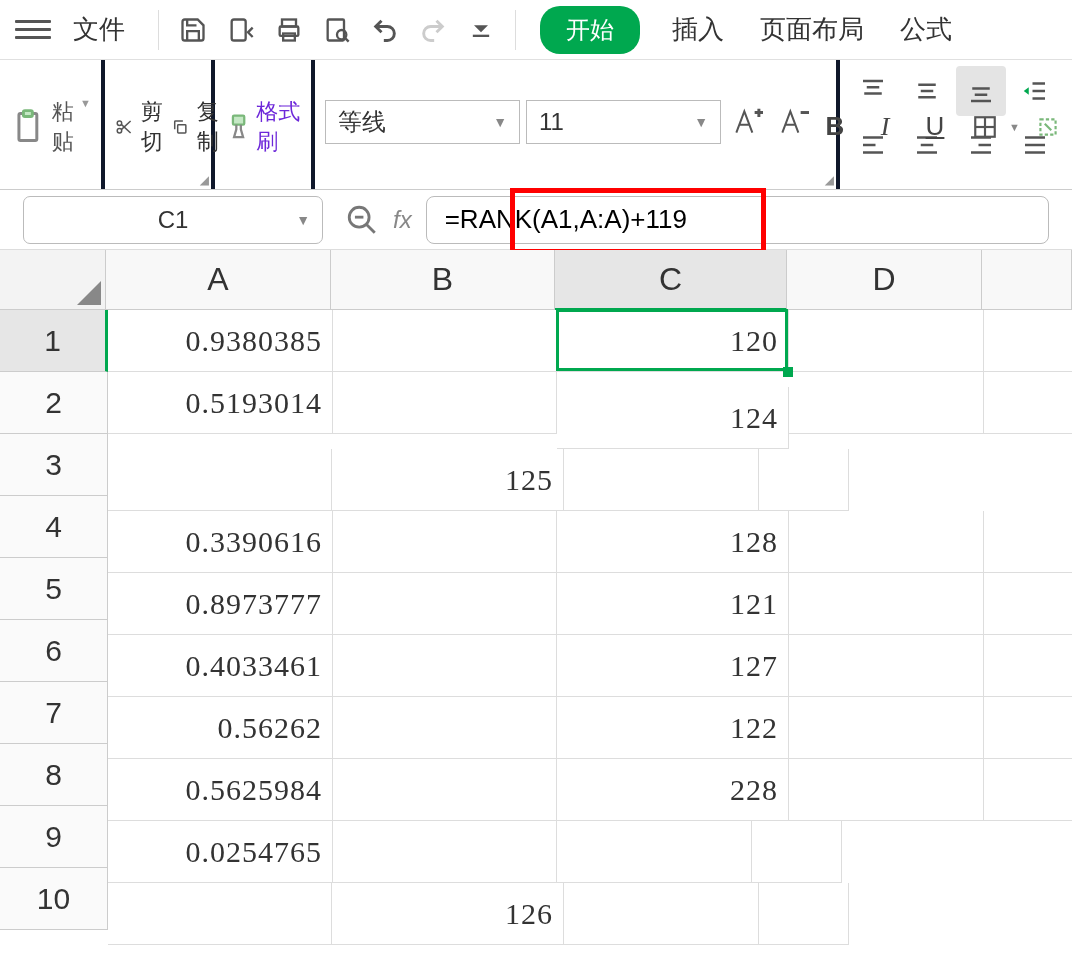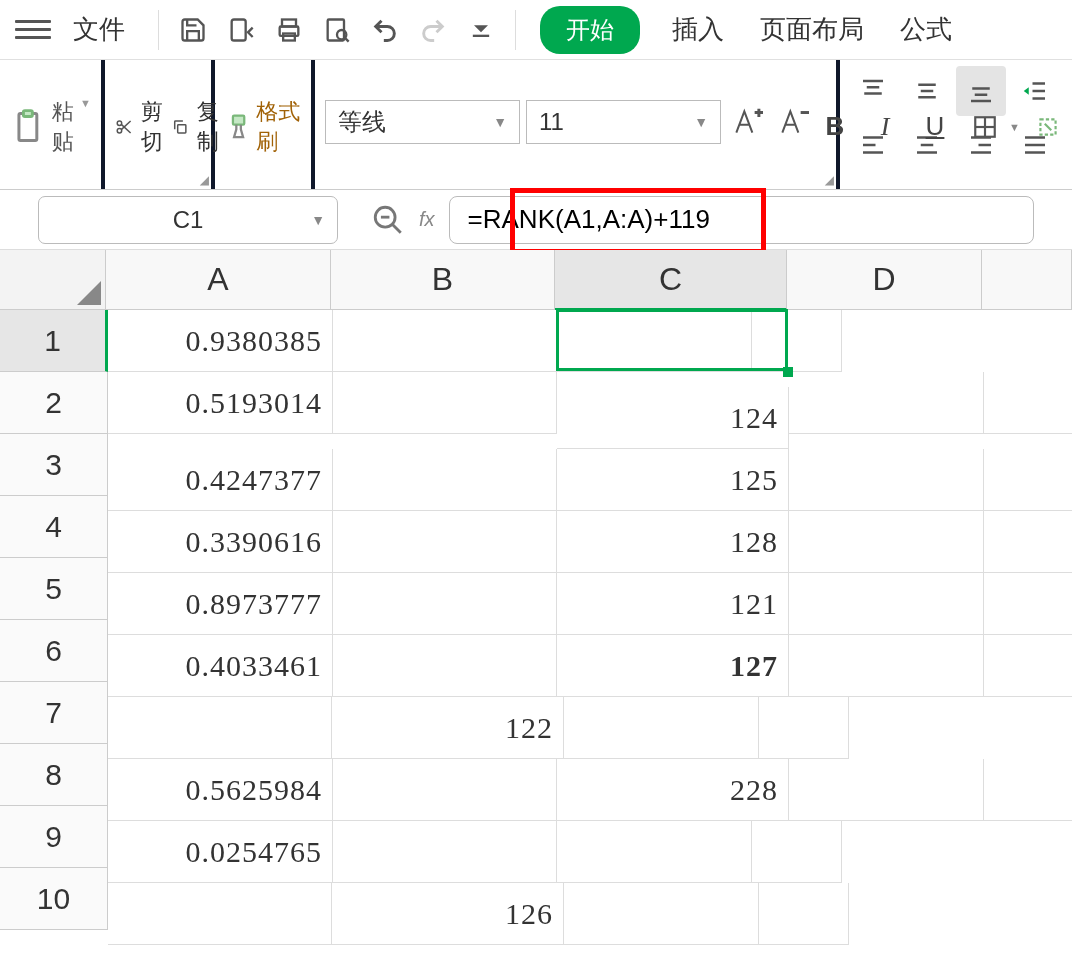--- a/index.html
+++ b/index.html
@@ -21,42 +21,42 @@
 .ribbon { display: flex; border-bottom: 1px solid #ccc; position: relative; height: 130px; }
 .ribbon-group { display: flex; flex-direction: row; padding: 6px 10px 2px; border-right: 4px solid #0f172a; position: relative; }
 .ribbon-group .corner { position: absolute; right: 2px; bottom: 2px; font-size: 12px; color: #999; cursor: pointer; }
 .paste-group { width: 105px; align-items: center; justify-content: center; gap: 6px; }
 .paste-icon { width: 50px; height: 44px; }
 .paste-label { font-size: 22px; display: flex; align-items: flex-start; color: #555;}
 .clip-group { width: 110px; justify-content: space-around; }
 .clip-row { display: flex; align-items: center; gap: 8px; font-size: 22px; cursor: pointer; color: #333;}
 .brush-group { width: 100px; align-items: center; justify-content: center; gap: 4px;}
 .brush-icon { width: 40px; height: 40px; }
-.brush-label { font-size: 22px; color:#a16207;}
+.brush-label { font-size: 22px; color:#6d28d9;}
 .font-group { width: 525px; }
 .font-row1 { display: flex; gap: 6px; align-items: center; margin-bottom: 10px; }
 .font-sel { border: 1px solid #bbb; height: 44px; display: flex; align-items: center; padding: 0 12px; font-size: 24px; flex: 1; justify-content: space-between; cursor: pointer; background:#fff;}
 .font-sel .arrow { color: #888; font-size: 14px;}
 .sz-btn { width: 40px; height: 40px; display:flex; align-items:center; justify-content:center; color:#555; cursor:pointer;}
 .font-row2 { display: flex; gap: 6px; align-items: center; }
 .fmt-btn { width: 44px; height: 44px; display: flex; align-items: center; justify-content: center; cursor: pointer; font-size: 26px; border-radius: 4px; color:#444;}
 .fmt-dd { display: flex; align-items: center; }
 .fmt-dd .arrow { font-size: 11px; color: #888; margin-left: 2px;}
 .font-color-bar { width: 24px; height: 4px; background: #d40000; }
 .align-group { padding: 6px 8px 2px; display:grid; grid-template-columns: repeat(4, 50px); grid-template-rows: 50px 50px; gap:4px;}
 .align-btn { width:50px; height:50px; display:flex; align-items:center; justify-content:center; cursor:pointer; border-radius:4px;}
 .align-btn.active { background:#e4e4e4;}
 
 
-.fbar { display: flex; align-items: center; height: 60px; padding: 4px 38px; gap: 33px; border-bottom: 1px solid #ddd;}
+.fbar { display: flex; align-items: center; height: 60px; padding: 4px 23px; gap: 22px; border-bottom: 1px solid #ddd;}
 .name-box { width: 300px; height: 48px; border: 1px solid #bbb; border-radius: 7px; display: flex; align-items: center; justify-content: center; font-size: 24px; position: relative; cursor: text; background:#fff;}
 .name-box .arrow { position: absolute; right: 12px; color: #888; font-size: 14px;}
 .fx-area { display: flex; align-items: center; gap: 14px; flex: 1;}
 .fx-icon { width: 34px; height: 34px; display:flex; align-items:center; justify-content:center; color:#777; cursor:pointer;}
-.fx-label { font-size: 20px; font-style: italic; color: #888; }
+.fx-label { font-size: 24px; font-style: italic; color: #888; }
 .formula-input { flex: 1; height: 48px; border: 1px solid #bbb; border-radius: 8px; font-size: 26px; padding: 0 18px; outline: none; font-family: inherit;}
 .red-box { position: absolute; border: 5px solid #ff0000; pointer-events: none;}
 
 
 .grid { position: relative; }
 .col-headers { display: flex; height: 60px; }
 .corner-cell { width: 108px; height: 60px; border-right: 1px solid #ccc; border-bottom: 1px solid #ccc; background: #f3f3f3; position: relative;}
 .corner-tri { position:absolute; right:4px; bottom:4px; width:0; height:0; border-right: 24px solid #888; border-top: 24px solid transparent;}
 .col-h { height: 60px; border-right: 1px solid #ccc; border-bottom: 1px solid #ccc; display: flex; align-items: center; justify-content: center; font-size: 32px; background: #f8f8f8; cursor:pointer;}
 .col-h.sel { background: #e6e6e6; border-bottom: 2px solid #00a84f; font-weight:500;}
@@ -346,32 +346,32 @@
         <div class="row-h">6</div>
         <div class="row-h">7</div>
         <div class="row-h">8</div>
         <div class="row-h">9</div>
         <div class="row-h">10</div>
       </div>
     <div class="cells" id="cells-container">
         <div class="row">
           <div class="cell" style="width: 225px;">0.9380385</div>
           <div class="cell" style="width: 224px;"></div>
+          <div class="cell" style="width: 232px;">120</div>
           <div class="cell" style="width: 195px;"></div>
           <div class="cell" style="width: 90px;"></div>
         </div>
         <div class="row">
           <div class="cell" style="width: 225px;">0.5193014</div>
           <div class="cell" style="width: 224px;"></div>
           <div class="cell" style="width: 232px; margin-top: 15px;">124</div>
           <div class="cell" style="width: 195px;"></div>
           <div class="cell" style="width: 90px;"></div>
         </div>
         <div class="row">
-          <div class="cell" style="width: 225px;">0.4247377</div>
           <div class="cell" style="width: 224px;"></div>
           <div class="cell" style="width: 232px;">125</div>
           <div class="cell" style="width: 195px;"></div>
           <div class="cell" style="width: 90px;"></div>
         </div>
         <div class="row">
           <div class="cell" style="width: 225px;">0.3390616</div>
           <div class="cell" style="width: 224px;"></div>
           <div class="cell" style="width: 232px;">128</div>
           <div class="cell" style="width: 195px;"></div>
@@ -380,25 +380,26 @@
         <div class="row">
           <div class="cell" style="width: 225px;">0.8973777</div>
           <div class="cell" style="width: 224px;"></div>
           <div class="cell" style="width: 232px;">121</div>
           <div class="cell" style="width: 195px;"></div>
           <div class="cell" style="width: 90px;"></div>
         </div>
         <div class="row">
           <div class="cell" style="width: 225px;">0.4033461</div>
           <div class="cell" style="width: 224px;"></div>
-          <div class="cell" style="width: 232px; font-weight: bold;">127</div>
-          <div class="cell" style="width: 195px;"></div>
-          <div class="cell" style="width: 90px;"></div>
-        </div>
-        <div class="row">
+          <div class="cell" style="width: 232px;">127</div>
+          <div class="cell" style="width: 195px;"></div>
+          <div class="cell" style="width: 90px;"></div>
+        </div>
+        <div class="row">
+          <div class="cell" style="width: 225px;">0.56262</div>
           <div class="cell" style="width: 224px;"></div>
           <div class="cell" style="width: 232px;">122</div>
           <div class="cell" style="width: 195px;"></div>
           <div class="cell" style="width: 90px;"></div>
         </div>
         <div class="row">
           <div class="cell" style="width: 225px;">0.5625984</div>
           <div class="cell" style="width: 224px;"></div>
           <div class="cell" style="width: 232px;">228</div>
           <div class="cell" style="width: 195px;"></div>

